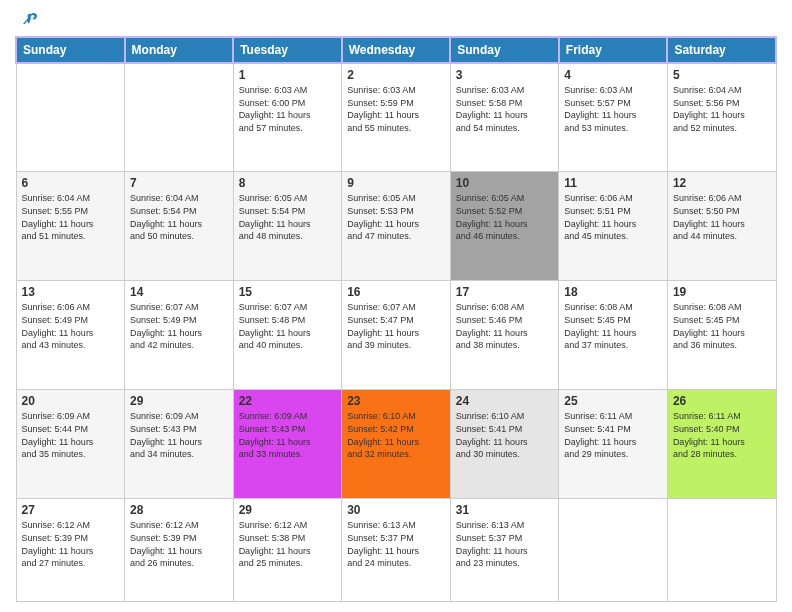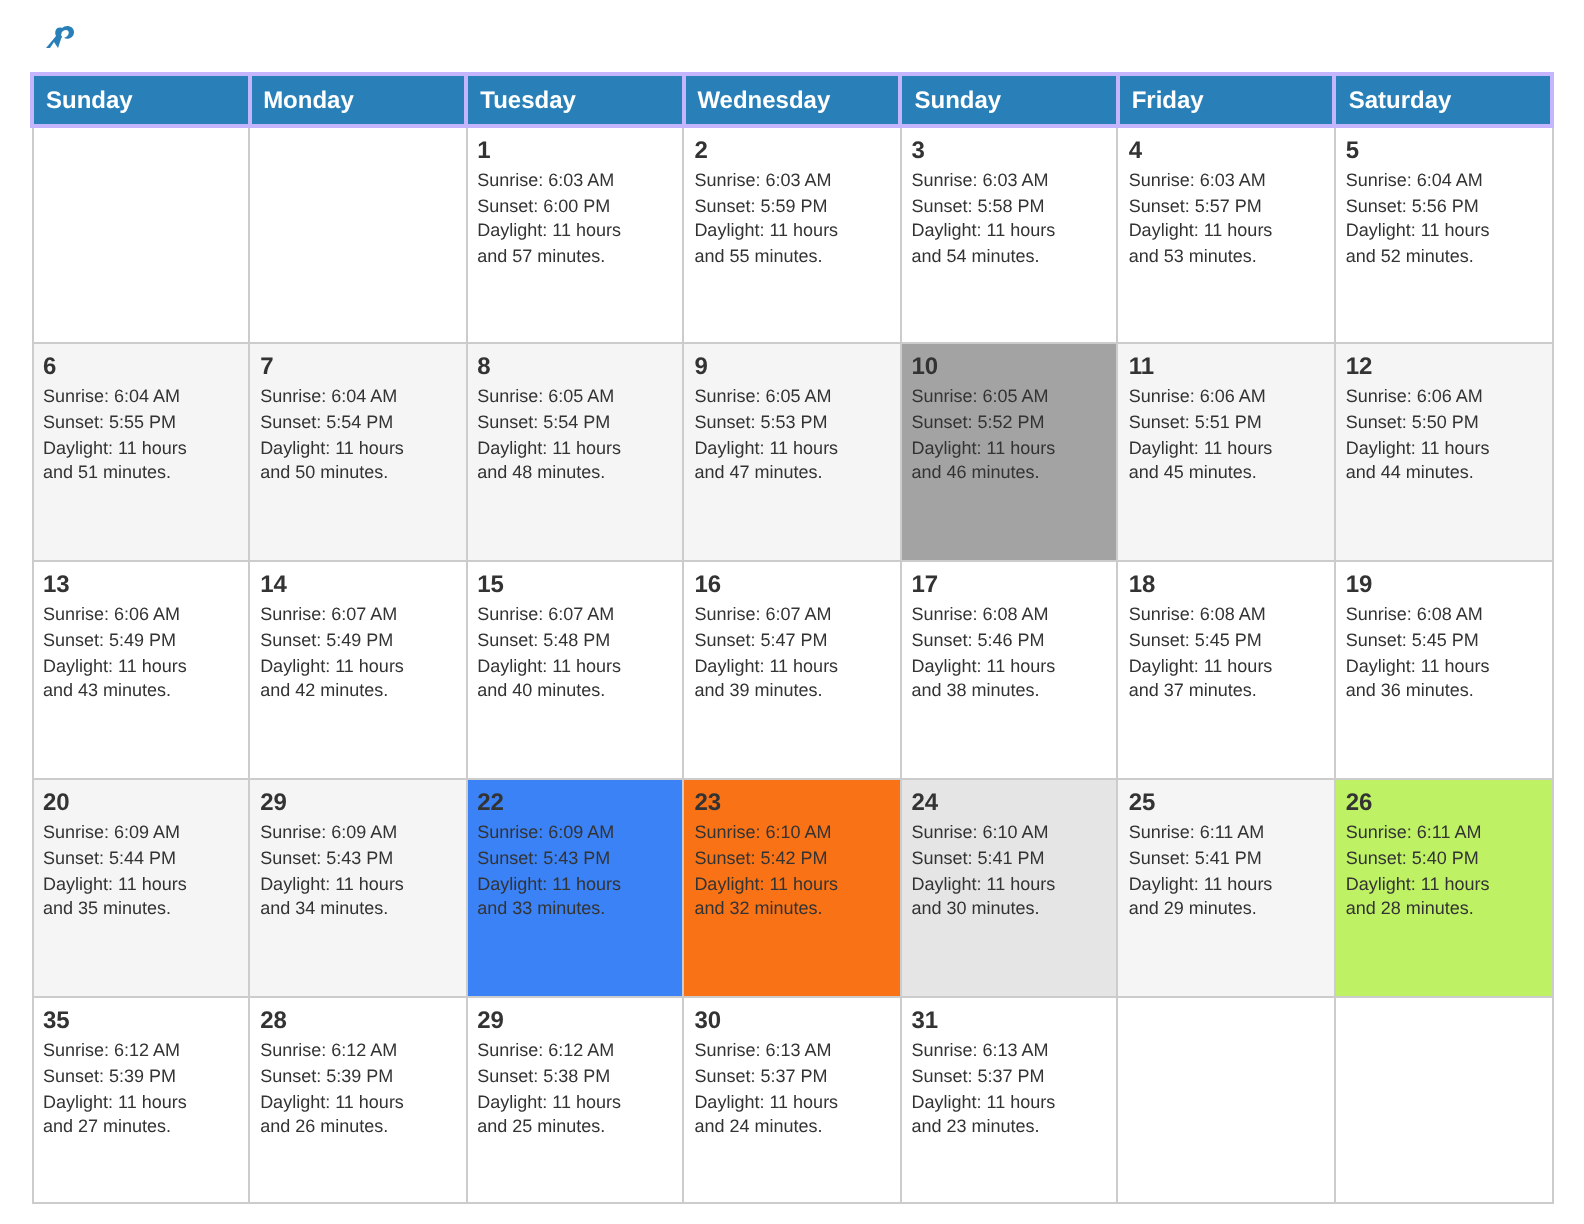--- a/index.html
+++ b/index.html
@@ -267,21 +267,21 @@
 Daylight: 11 hours
 and 35 minutes.</div>
           </td>
           <td style="background-color: rgb(245, 245, 245);">
             <span class="day-number">29</span>
             <div class="day-info" style="white-space: pre-line;">Sunrise: 6:09 AM
 Sunset: 5:43 PM
 Daylight: 11 hours
 and 34 minutes.</div>
           </td>
-          <td style="background-color: #3b82f6;">
+          <td style="background-color: #d946ef;">
             <span class="day-number">22</span>
             <div class="day-info" style="white-space: pre-line;">Sunrise: 6:09 AM
 Sunset: 5:43 PM
 Daylight: 11 hours
 and 33 minutes.</div>
           </td>
           <td style="background-color: #f97316;">
             <span class="day-number">23</span>
             <div class="day-info" style="white-space: pre-line;">Sunrise: 6:10 AM
 Sunset: 5:42 PM
@@ -305,21 +305,21 @@
           <td style="background-color: #bef264;">
             <span class="day-number">26</span>
             <div class="day-info" style="white-space: pre-line;">Sunrise: 6:11 AM
 Sunset: 5:40 PM
 Daylight: 11 hours
 and 28 minutes.</div>
           </td>
         </tr>
         <tr>
           <td style="height: 72px;">
-            <span class="day-number">35</span>
+            <span class="day-number">27</span>
             <div class="day-info" style="white-space: pre-line;">Sunrise: 6:12 AM
 Sunset: 5:39 PM
 Daylight: 11 hours
 and 27 minutes.</div>
           </td>
           <td style="height: 72px;">
             <span class="day-number">28</span>
             <div class="day-info" style="white-space: pre-line;">Sunrise: 6:12 AM
 Sunset: 5:39 PM
 Daylight: 11 hours

